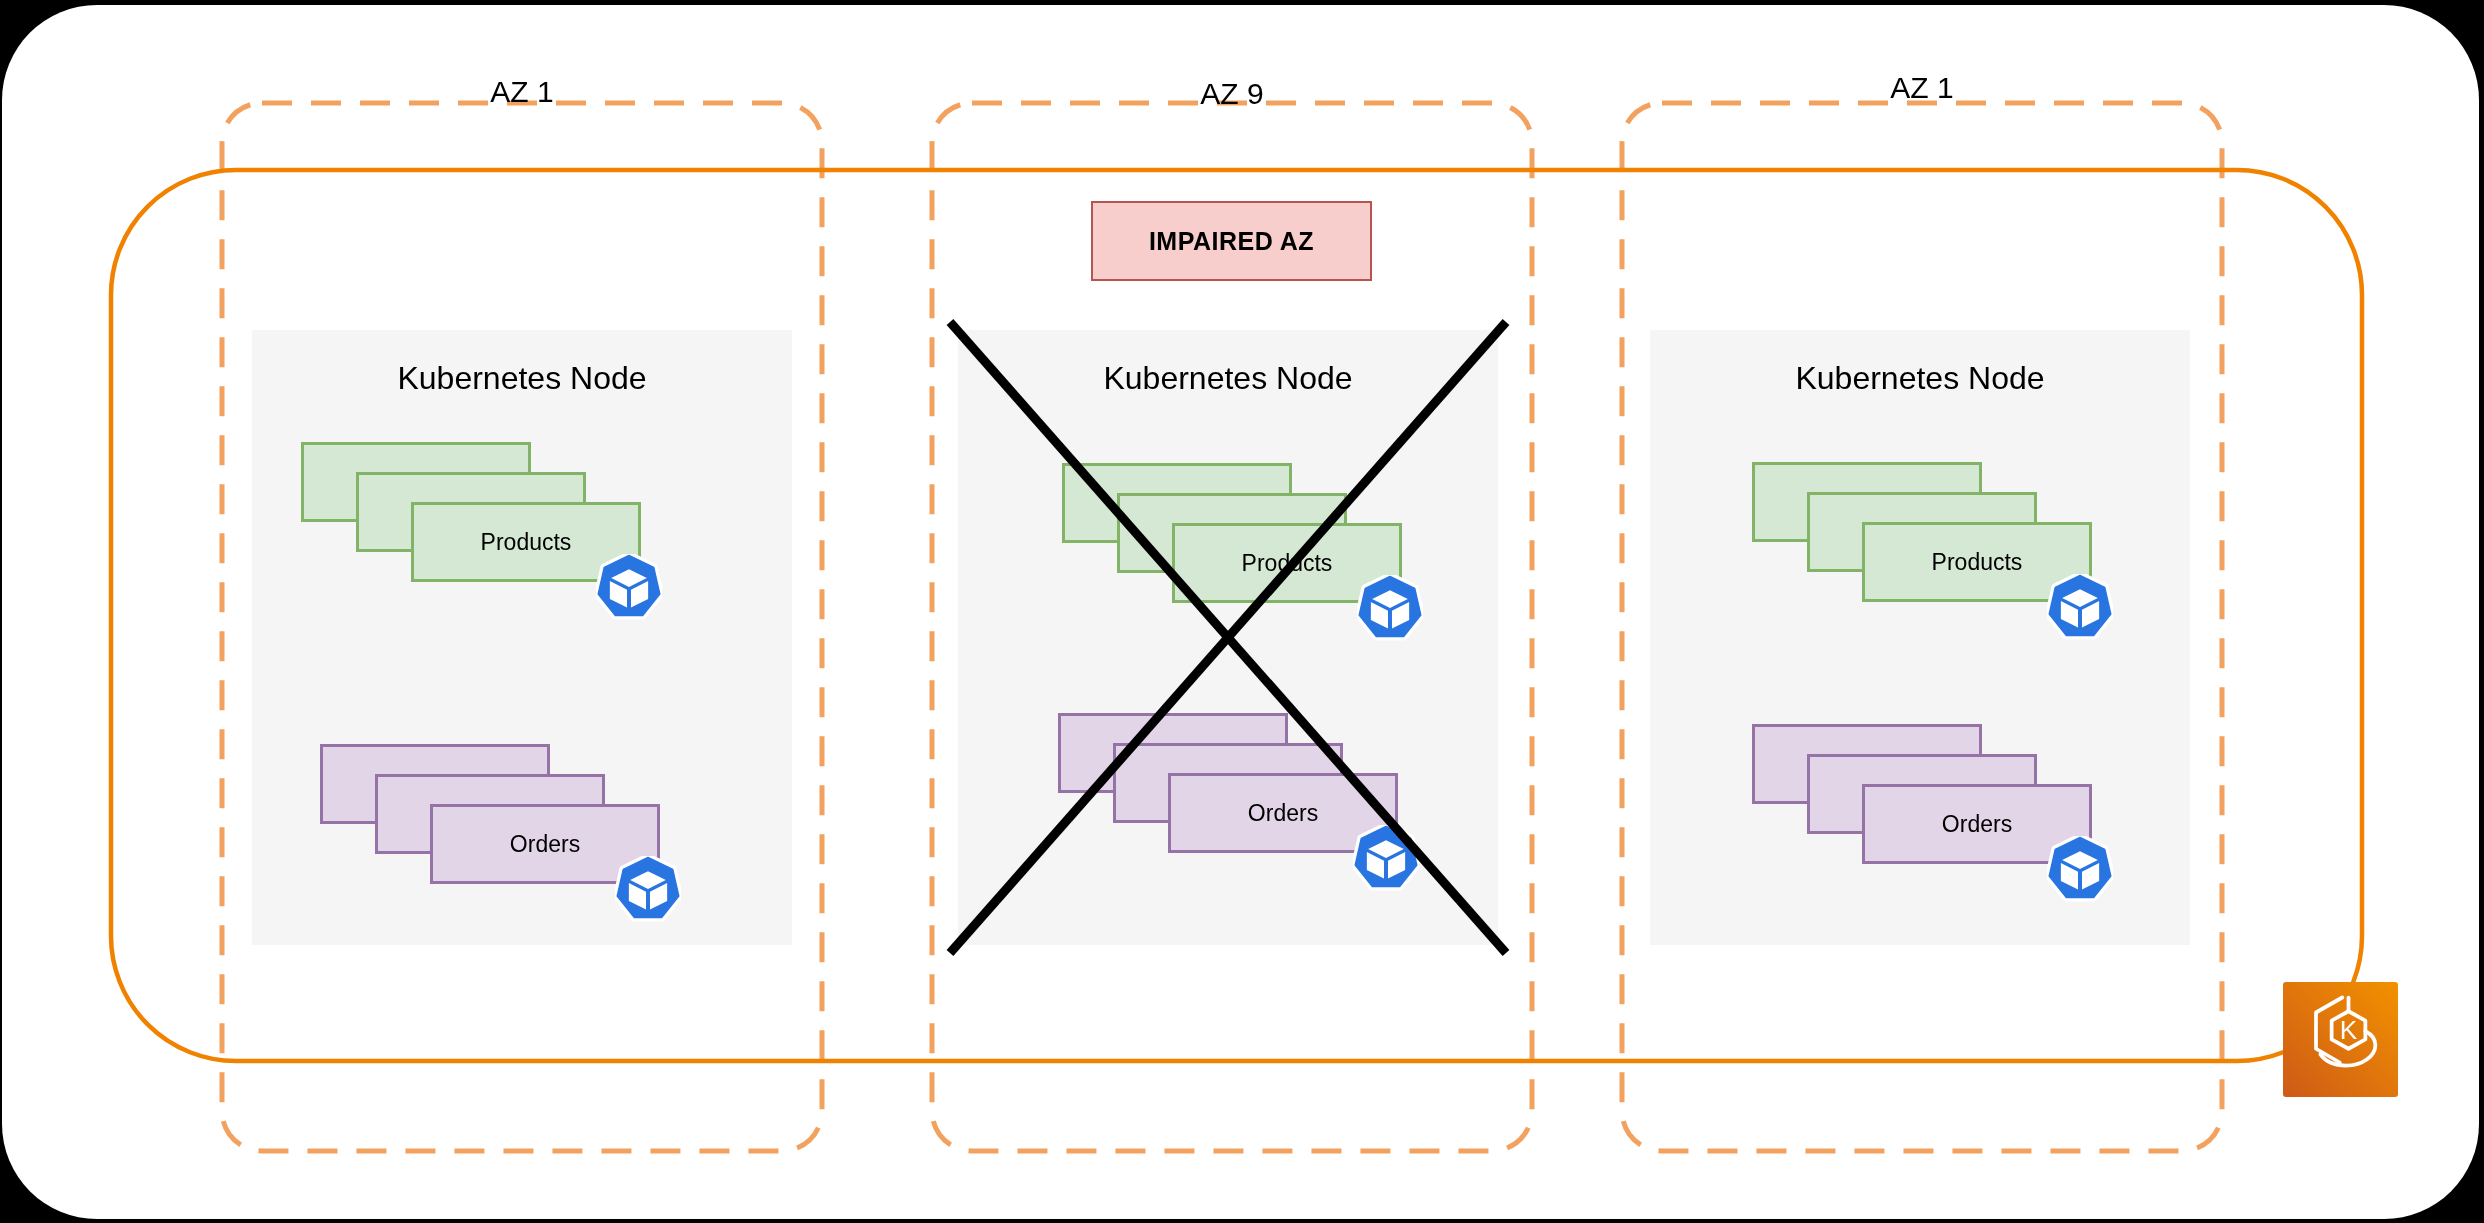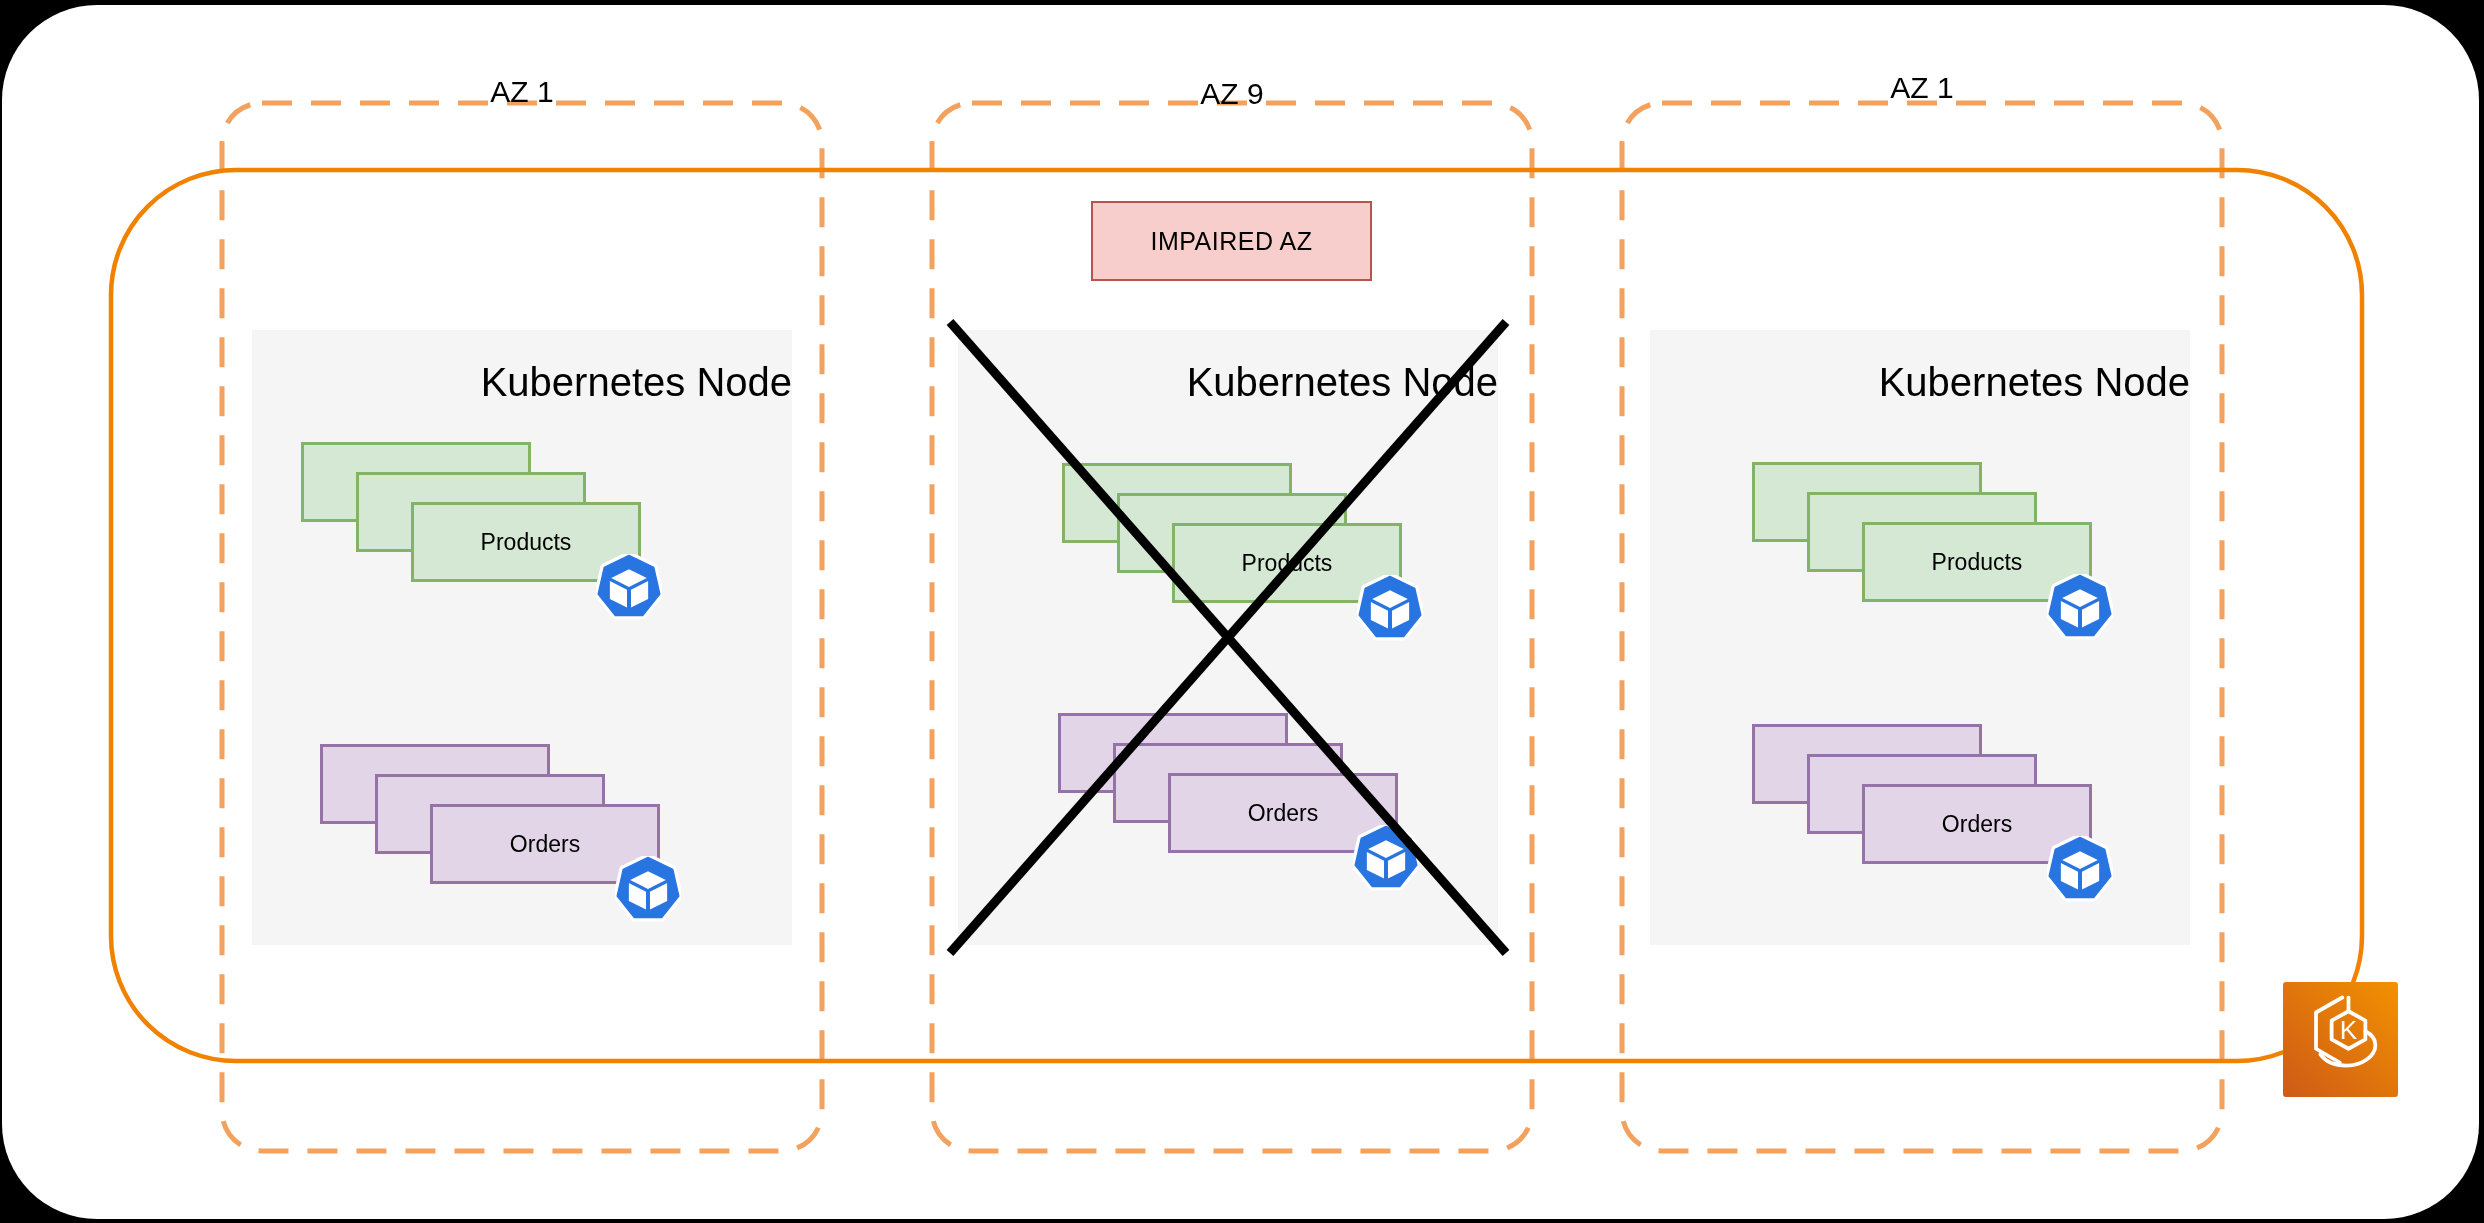--- a/index.html
+++ b/index.html
@@ -19,30 +19,30 @@
     position:absolute;width:600px;text-align:center;
     font-size:30px;line-height:40px;z-index:2;margin-top:24px;
   }
   #az-label-1{left:222px;top:48px;}
   #az-label-2{left:932px;top:50px;}
   #az-label-3{left:1622px;top:44px;}
   .impaired-badge{
     position:absolute;left:1091px;top:201px;width:281px;height:80px;
     background:var(--impaired-fill,#f8cecc);border:2px solid var(--impaired-border,#b85450);
     box-sizing:border-box;display:flex;align-items:center;justify-content:center;
-    font-size:25px;font-weight:normal;letter-spacing:.5px;z-index:2;
+    font-size:25px;font-weight:bold;letter-spacing:.5px;z-index:2;
   }
   .node{
     position:absolute;top:330px;width:540px;height:615px;
     background:var(--node-fill,#f5f5f5);z-index:2;
   }
   #node-1{left:252px;}
   #node-2{left:958px;}
   #node-3{left:1650px;}
-  .node-title{text-align:right;padding-top:30px;font-size:40px;}
+  .node-title{text-align:center;padding-top:30px;font-size:32px;}
   .stack{position:absolute;width:345px;height:150px;}
   .card{
     position:absolute;width:230px;height:80px;box-sizing:border-box;border-style:solid;border-width:3px;
   }
   .products .card{background:var(--green-fill,#d5e8d4);border-color:var(--green-border,#82b366);}
   .orders .card{background:var(--purple-fill,#e1d5e7);border-color:var(--purple-border,#9673a6);justify-content:center;}
   .c0{left:0;top:0;}
   .c1{left:55px;top:30px;}
   .c2{left:110px;top:60px;display:flex;align-items:center;justify-content:center;}
   .card-label{font-size:23px;}

